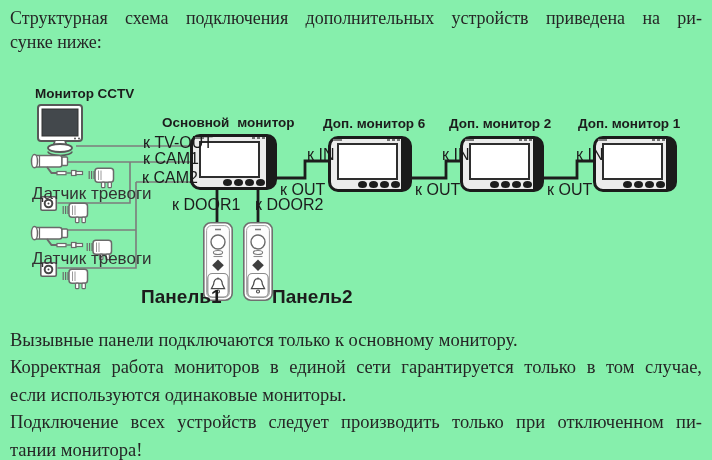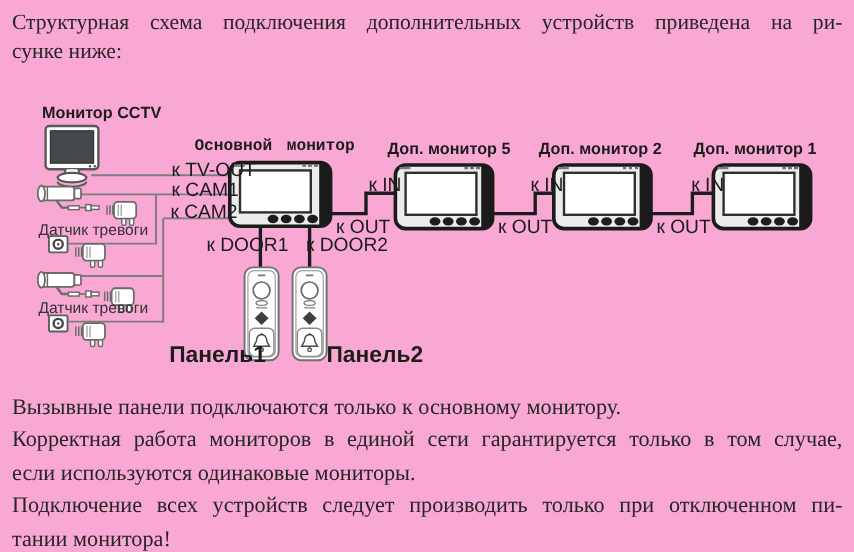--- a/index.html
+++ b/index.html
@@ -1,30 +1,30 @@
 <!DOCTYPE html>
 <html><head>
 <meta charset="utf-8">
 <style>
   html,body{margin:0;padding:0;background:#fff;}
-  .page{position:relative;width:712px;height:460px;background:#f9a8d4;overflow:hidden;
+  .page{position:relative;width:712px;height:460px;background:#86efac;overflow:hidden;
         font-family:"Liberation Serif",serif;color:#262626;}
   
   .para{position:absolute;left:10px;width:692px;}
   .top-para{top:6px;font-size:18px;line-height:24px;}
   .bottom-para{top:327px;font-size:18.5px;line-height:27.4px;}
   .tline{height:24px;overflow:hidden;}
   .bline{height:27.4px;overflow:hidden;}
   .just{text-align:justify;}
   .just::after{content:"";display:inline-block;width:100%;}
   
   .dlabel{position:absolute;font-family:"Liberation Sans",sans-serif;color:#1c1c1c;white-space:nowrap;}
   .dh{font-weight:bold;font-size:13.5px;}
   .port{font-size:16px;}
-  .sens{font-size:13px;color:#333;text-align:center;}
+  .sens{font-size:17px;color:#333;text-align:center;}
   .plabel{font-weight:bold;font-size:19px;}
   
   .monitor{position:absolute;box-sizing:border-box;height:56px;background:#ececec;
            border:3px solid #1b1b1b;border-right-width:11px;border-radius:10px;}
   .monitor .screen{position:absolute;left:6px;top:4px;width:57px;height:33px;
                    background:#fff;border:2px solid #2e2e2e;}
   .monitor .btns{position:absolute;right:1px;bottom:1px;display:flex;gap:2px;}
   .monitor .btn{width:9px;height:7px;border-radius:50%;background:#1d1d1d;}
   .monitor .mlogo{position:absolute;left:2px;top:0px;width:9px;height:2px;background:#7a7a7a;}
   .monitor .mmarks{position:absolute;right:1px;top:0px;width:13px;height:2px;
@@ -159,22 +159,22 @@
     <div class="screen"></div>
     <div class="btns">
       <span class="btn"></span>
       <span class="btn"></span>
       <span class="btn"></span>
       <span class="btn"></span>
     </div>
   </div>
 
   <div class="dlabel dh" style="left:35px;top:86px;">Монитор CCTV</div>
-  <div class="dlabel dh" style="left:162px;top:115px;word-spacing:4px;font-family:Liberation Mono, monospace;">Основной монитор</div>
-  <div class="dlabel dh" style="left:323px;top:116px;">Доп. монитор 5</div>
+  <div class="dlabel dh" style="left:162px;top:115px;word-spacing:4px;">Основной монитор</div>
+  <div class="dlabel dh" style="left:323px;top:116px;">Доп. монитор 6</div>
   <div class="dlabel dh" style="left:449px;top:116px;">Доп. монитор 2</div>
   <div class="dlabel dh" style="left:578px;top:116px;">Доп. монитор 1</div>
 
   <div class="dlabel port" style="left:143px;top:134px;">к TV-OUT</div>
   <div class="dlabel port" style="left:143px;top:150px;">к CAM1</div>
   <div class="dlabel port" style="left:142px;top:169px;">к CAM2</div>
   <div class="dlabel port" style="left:172px;top:196px;">к DOOR1</div>
   <div class="dlabel port" style="left:255px;top:196px;">к DOOR2</div>
   <div class="dlabel port" style="left:280px;top:181px;">к OUT</div>
   <div class="dlabel port" style="left:307px;top:146px;">к IN</div>

